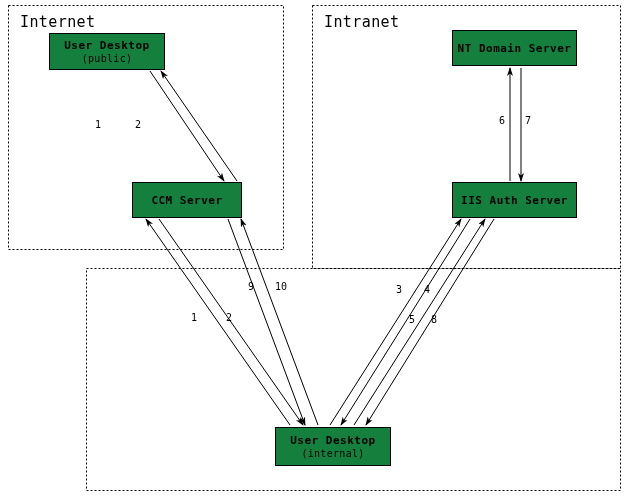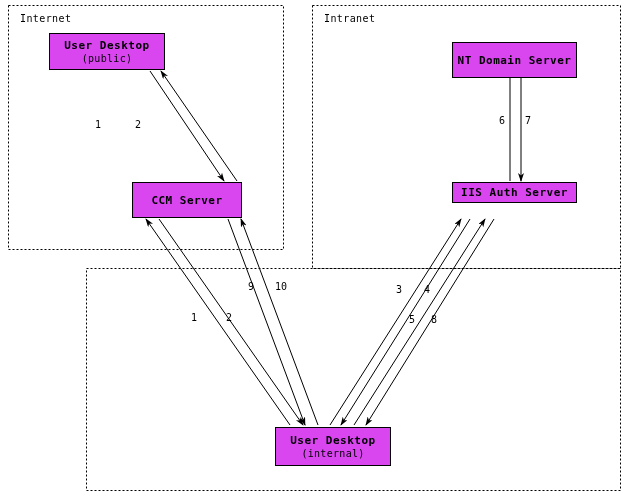--- a/index.html
+++ b/index.html
@@ -18,29 +18,29 @@
   svg.layer {
     position: absolute;
     left: 0;
     top: 0;
     width: 627px;
     height: 497px;
   }
   .zone-label {
     position: absolute;
     font-family: "DejaVu Sans Mono", "Liberation Mono", monospace;
-    font-size: 10px;
+    font-size: 15px;
     color: #000000;
     white-space: nowrap;
     letter-spacing: 0.4px;
   }
   .node-box {
     position: absolute;
     border: 1px solid #000000;
-    background: #d946ef;
+    background: #15803d;
     box-sizing: border-box;
     display: flex;
     flex-direction: column;
     align-items: center;
     justify-content: center;
     color: #000000;
   }
   .node-title {
     font-family: "DejaVu Sans Mono", "Liberation Mono", monospace;
     font-size: 11px;
@@ -104,24 +104,24 @@
     </div>
 
   <div id="node-boxes">
       <div class="node-box" style="left: 49px; top: 33px; width: 116px; height: 37px;">
         <div class="node-title">User Desktop</div>
         <div class="node-sub">(public)</div>
       </div>
       <div class="node-box" style="left: 132px; top: 182px; width: 110px; height: 36px; align-items: center;">
         <div class="node-title">CCM Server</div>
       </div>
-      <div class="node-box" style="left: 452px; top: 42px; width: 125px; height: 36px; text-align: center;">
+      <div class="node-box" style="left: 452px; top: 30px; width: 125px; height: 36px; text-align: center;">
         <div class="node-title">NT Domain Server</div>
       </div>
-      <div class="node-box" style="left: 452px; top: 182px; width: 125px; height: 21px;">
+      <div class="node-box" style="left: 452px; top: 182px; width: 125px; height: 36px;">
         <div class="node-title">IIS Auth Server</div>
       </div>
       <div class="node-box" style="left: 275px; top: 427px; width: 116px; height: 39px;">
         <div class="node-title">User Desktop</div>
         <div class="node-sub">(internal)</div>
       </div>
     </div>
 
   <div id="edge-labels">
       <div class="edge-label" style="left: 95px; top: 119px;">1</div>

